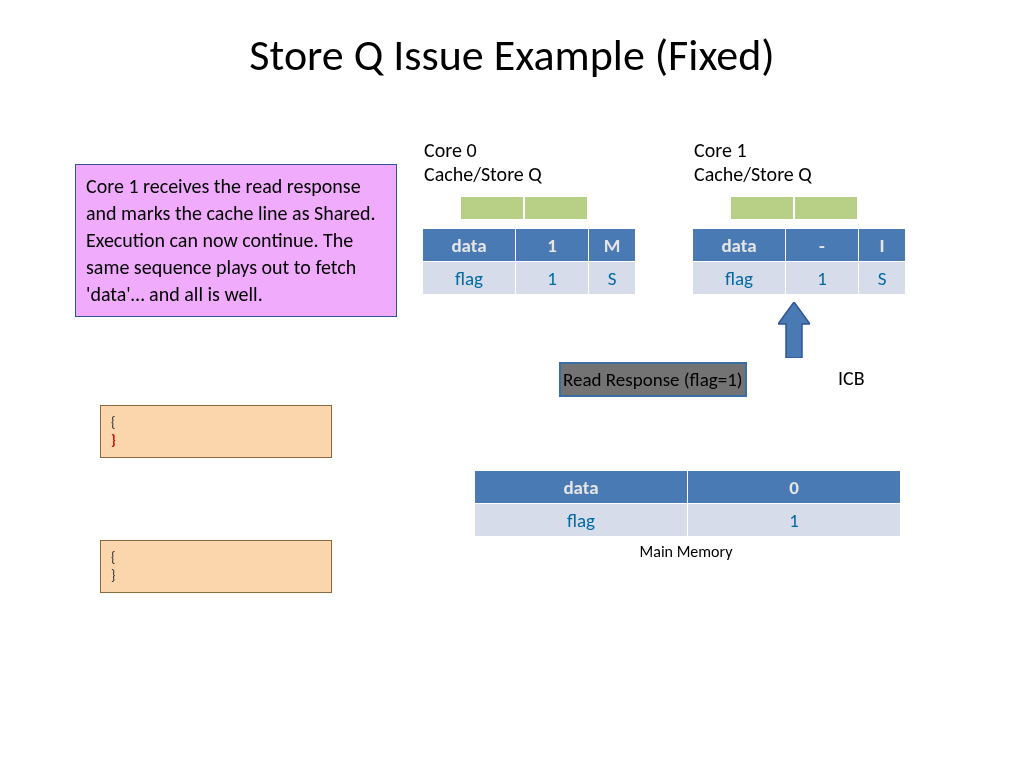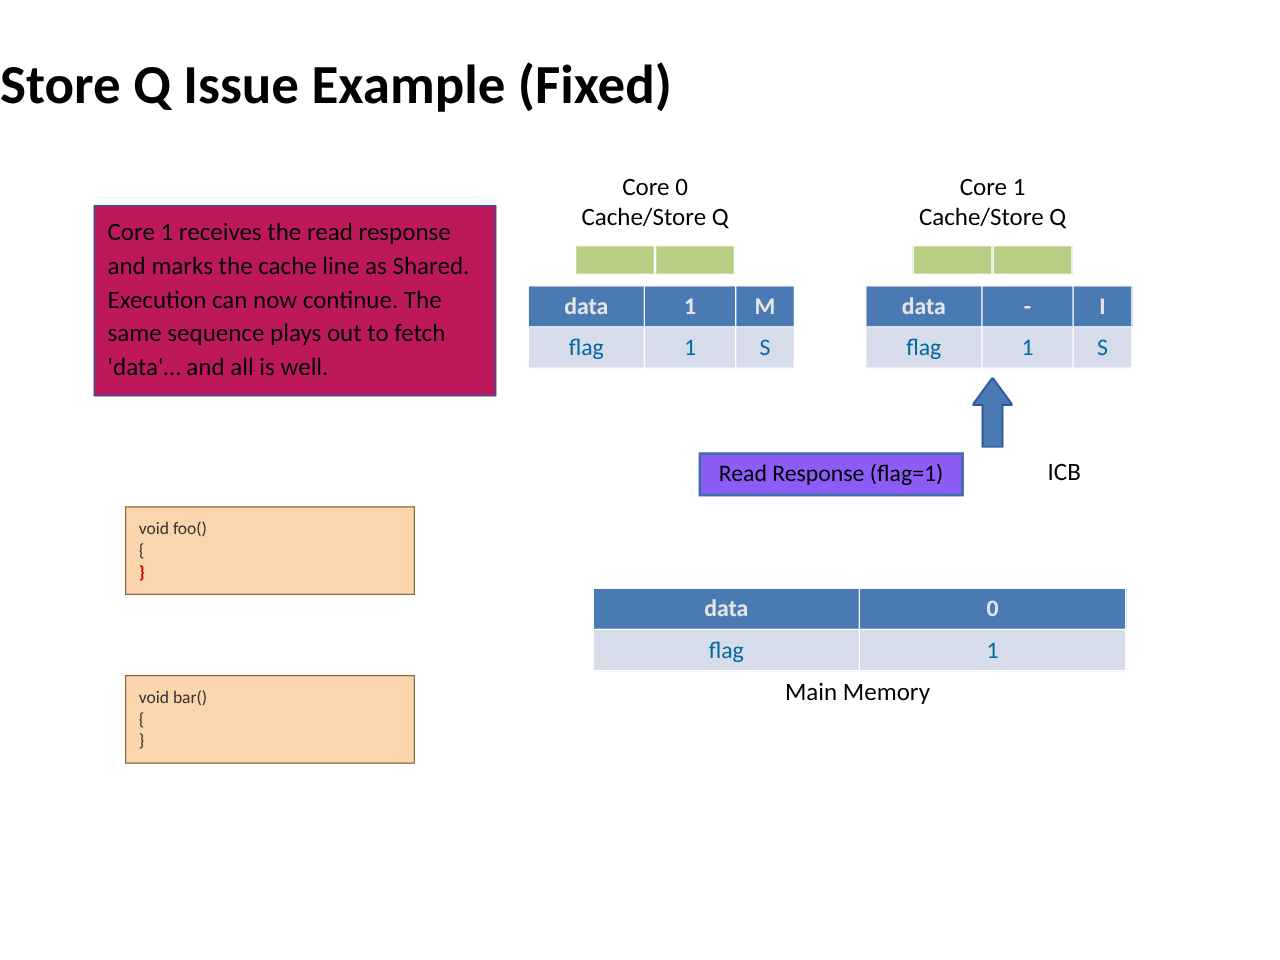--- a/index.html
+++ b/index.html
@@ -6,56 +6,56 @@
     margin: 0;
     padding: 0;
     width: 1024px;
     height: 768px;
     font-family: Calibri, Arial, sans-serif;
     background: #fff;
     position: relative;
     overflow: hidden;
   }
   .title {
+    text-align: center;
     font-size: 44px;
-    padding-top: 40px;
+    padding-top: 28px;
     padding-bottom: 10px;
     color: #000;
-    font-weight: bold;
   }
   .desc-box {
     position: absolute;
     left: 75px;
     top: 164px;
     width: 300px;
     border: 1.5px solid #2f5597;
     padding: 8px 10px;
     font-size: 20px;
     line-height: 1.35;
     color: #000;
-    background: #be185d;
+    background: #f0abfc;
   }
   .code-box {
     position: absolute;
     border: 1px solid #8b6a3f;
     background: #fbd6ad;
     font-family: Calibri, Arial, sans-serif;
     font-size: 14px;
     padding: 8px 10px;
     color: #333;
     line-height: 1.25;
     width: 210px;
   }
   .code-box .red { color: #d00000; font-weight: bold; }
   .code-foo { left: 100px; top: 405px; }
   .code-bar { left: 100px; top: 540px; }
   .core-label {
     position: absolute;
     width: 200px;
-    text-align: center;
+    text-align: left;
     font-size: 20px;
     line-height: 1.2;
   }
   .core0-label { left: 424px; top: 138px; }
   .core1-label { left: 694px; top: 138px; }
   .storeq {
     position: absolute;
     width: 128px;
     height: 24px;
     display: flex;
@@ -89,25 +89,25 @@
     left: 778px;
     top: 302px;
     width: 32px;
     height: 56px;
   }
   .arrow-up svg { width: 100%; height: 100%; }
   .read-resp {
     position: absolute;
     left: 559px;
     top: 362px;
-    background: #8b5cf6;
+    background: #737373;
     border: 2px solid #3a6fa6;
     color: #000;
     font-size: 19px;
-    padding: 4px 14px;
+    padding: 4px 2px;
   }
   .icb {
     position: absolute;
     left: 838px;
     top: 366px;
     font-size: 20px;
   }
   .mem-table {
     position: absolute;
     left: 474px;
@@ -120,21 +120,21 @@
     text-align: center;
     height: 30px;
     width: 210px;
   }
   .mem-label {
     position: absolute;
     left: 474px;
     top: 542px;
     width: 424px;
     text-align: center;
-    font-size: 20px;
+    font-size: 16px;
   }
 </style>
 </head>
 <body>
 
 <div class="title">Store Q Issue Example (Fixed)</div>
 
 <div class="desc-box">
   <span>Core 1 receives the read response and marks the cache line as Shared.<br>Execution can now continue. The same sequence plays out to fetch 'data'… and all is well.</span>
 </div>
@@ -198,22 +198,20 @@
   </tr>
   <tr>
     <td class="row2">flag</td>
     <td class="row2">1</td>
   </tr>
 </tbody>
   </table>
 <div class="mem-label">Main Memory</div>
 
 <div class="code-box code-foo">
-  <div>void foo()</div>
   <div>{</div>
   <div class="red">}</div>
 </div>
 
 <div class="code-box code-bar">
-  <div>void bar()</div>
   <div>{</div>
   <div>}</div>
 </div>
 
 </body></html>

